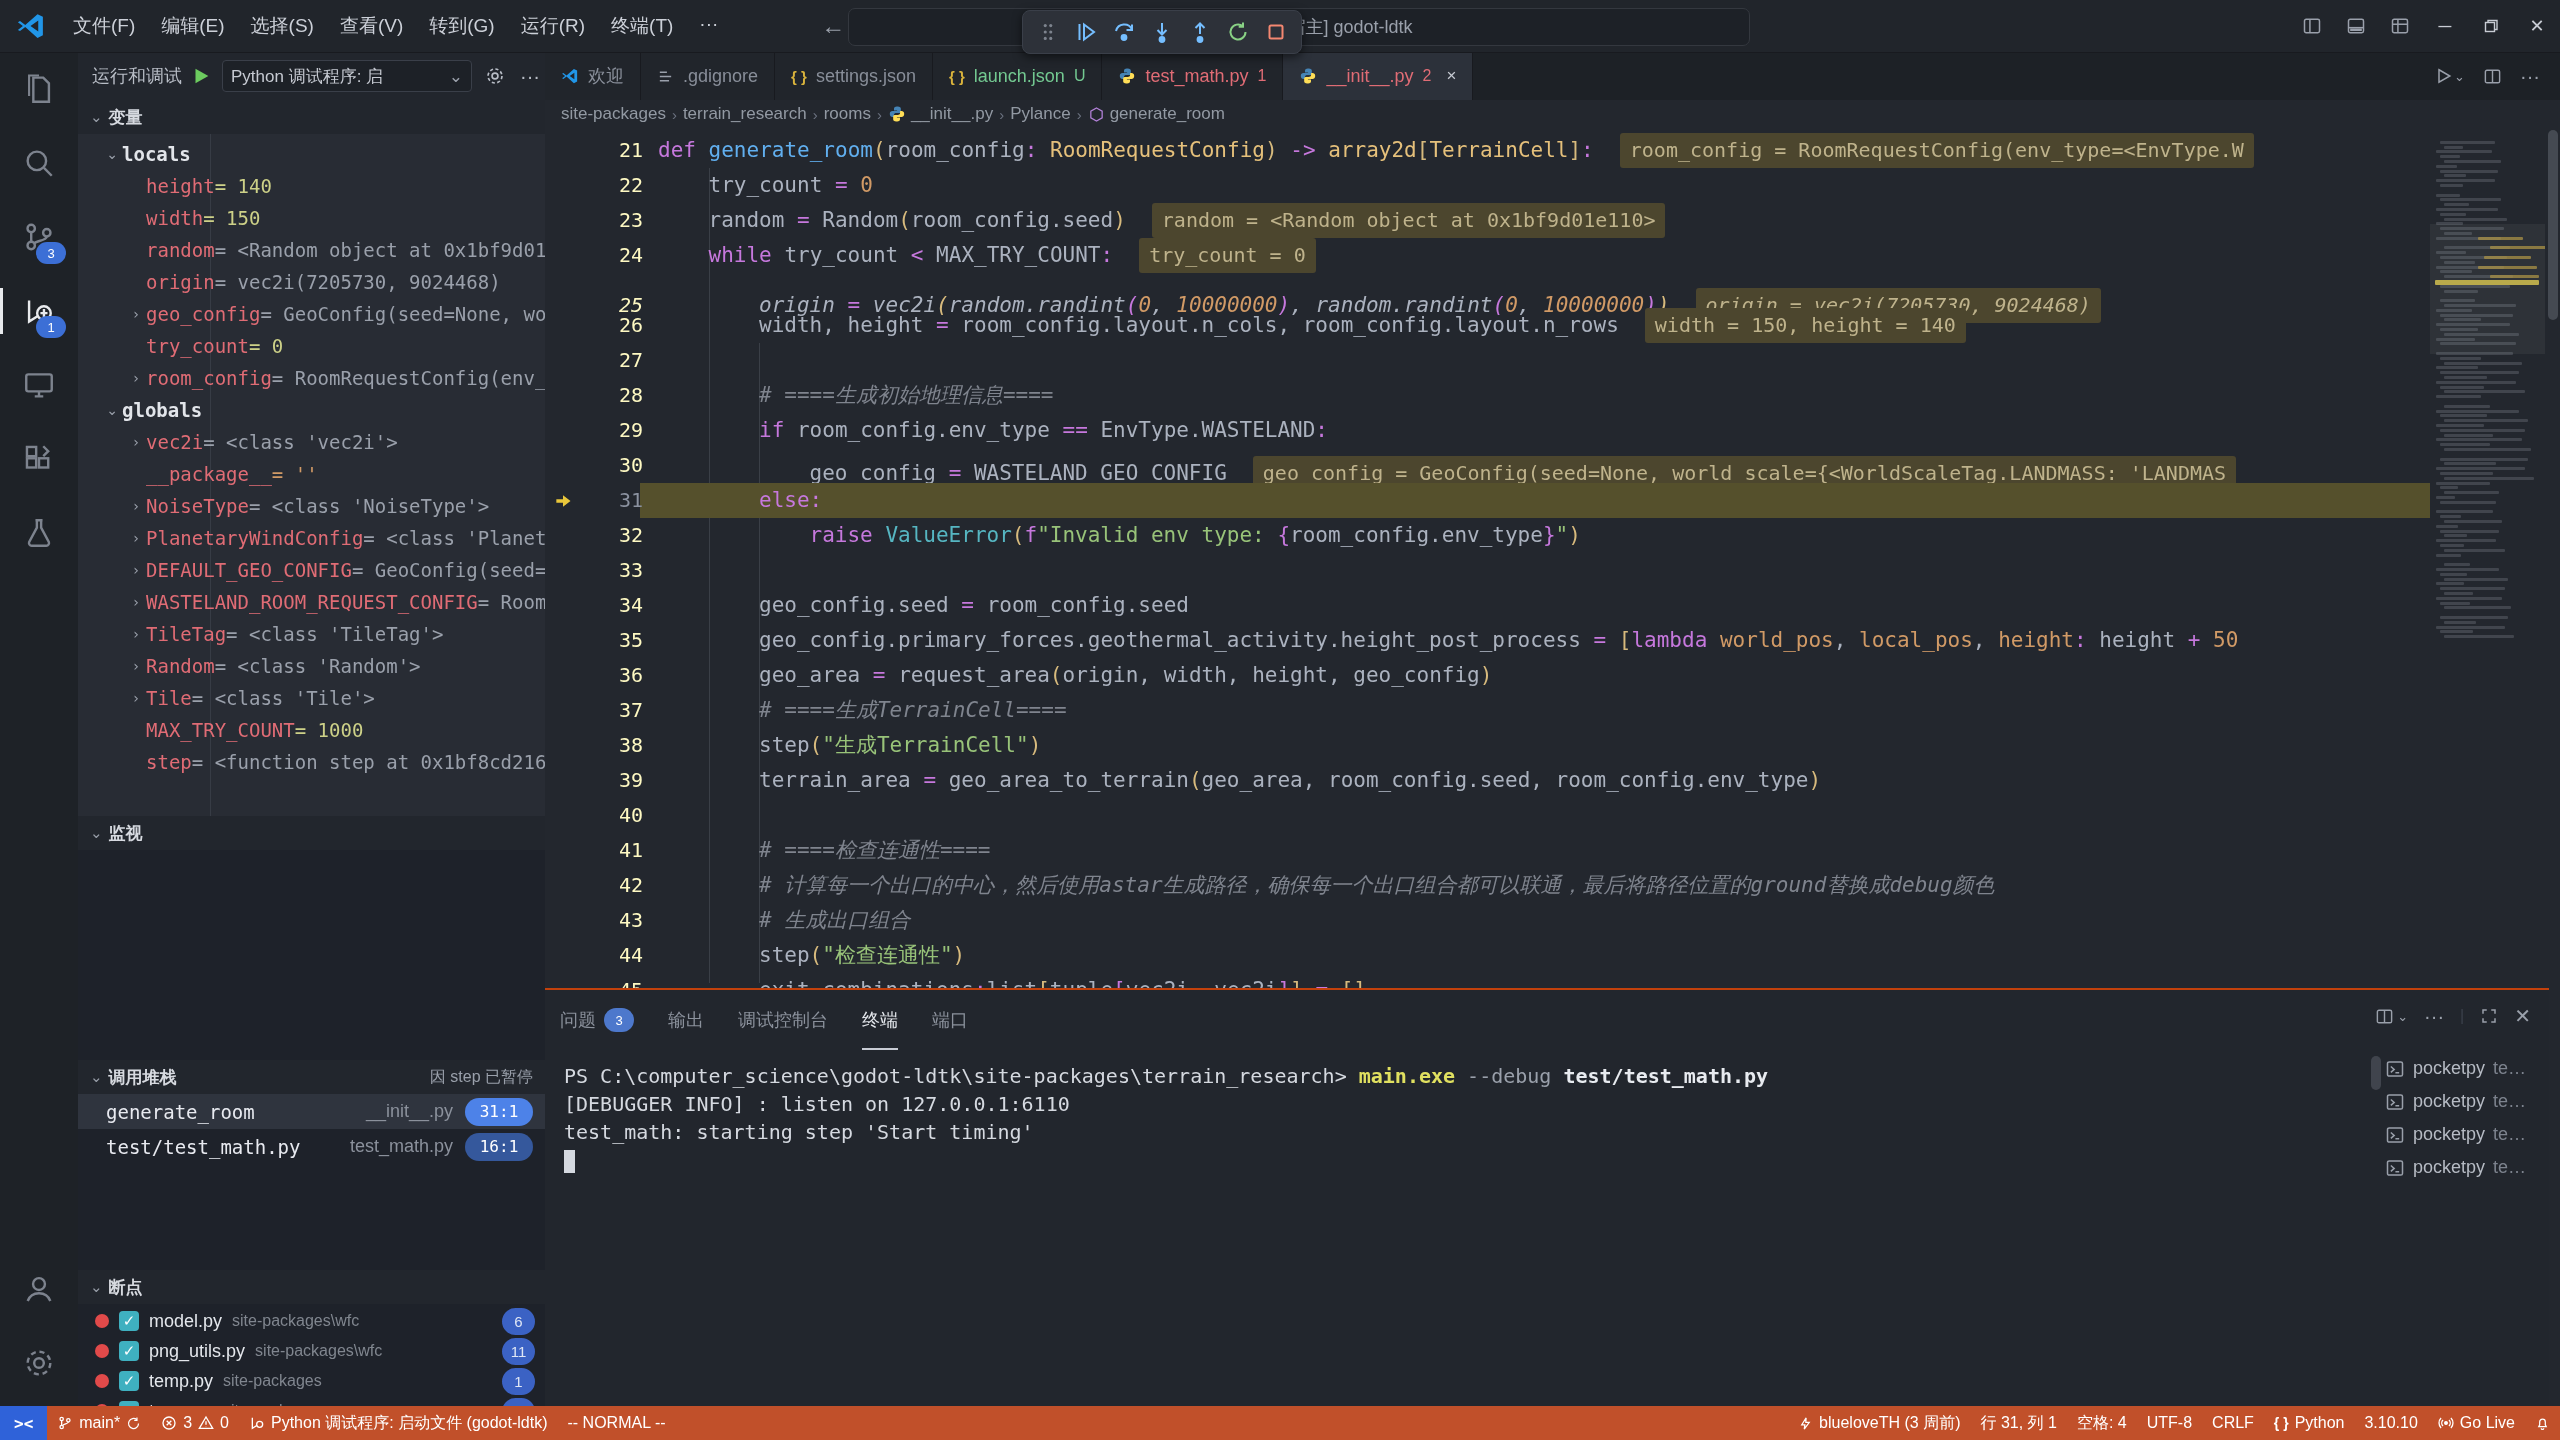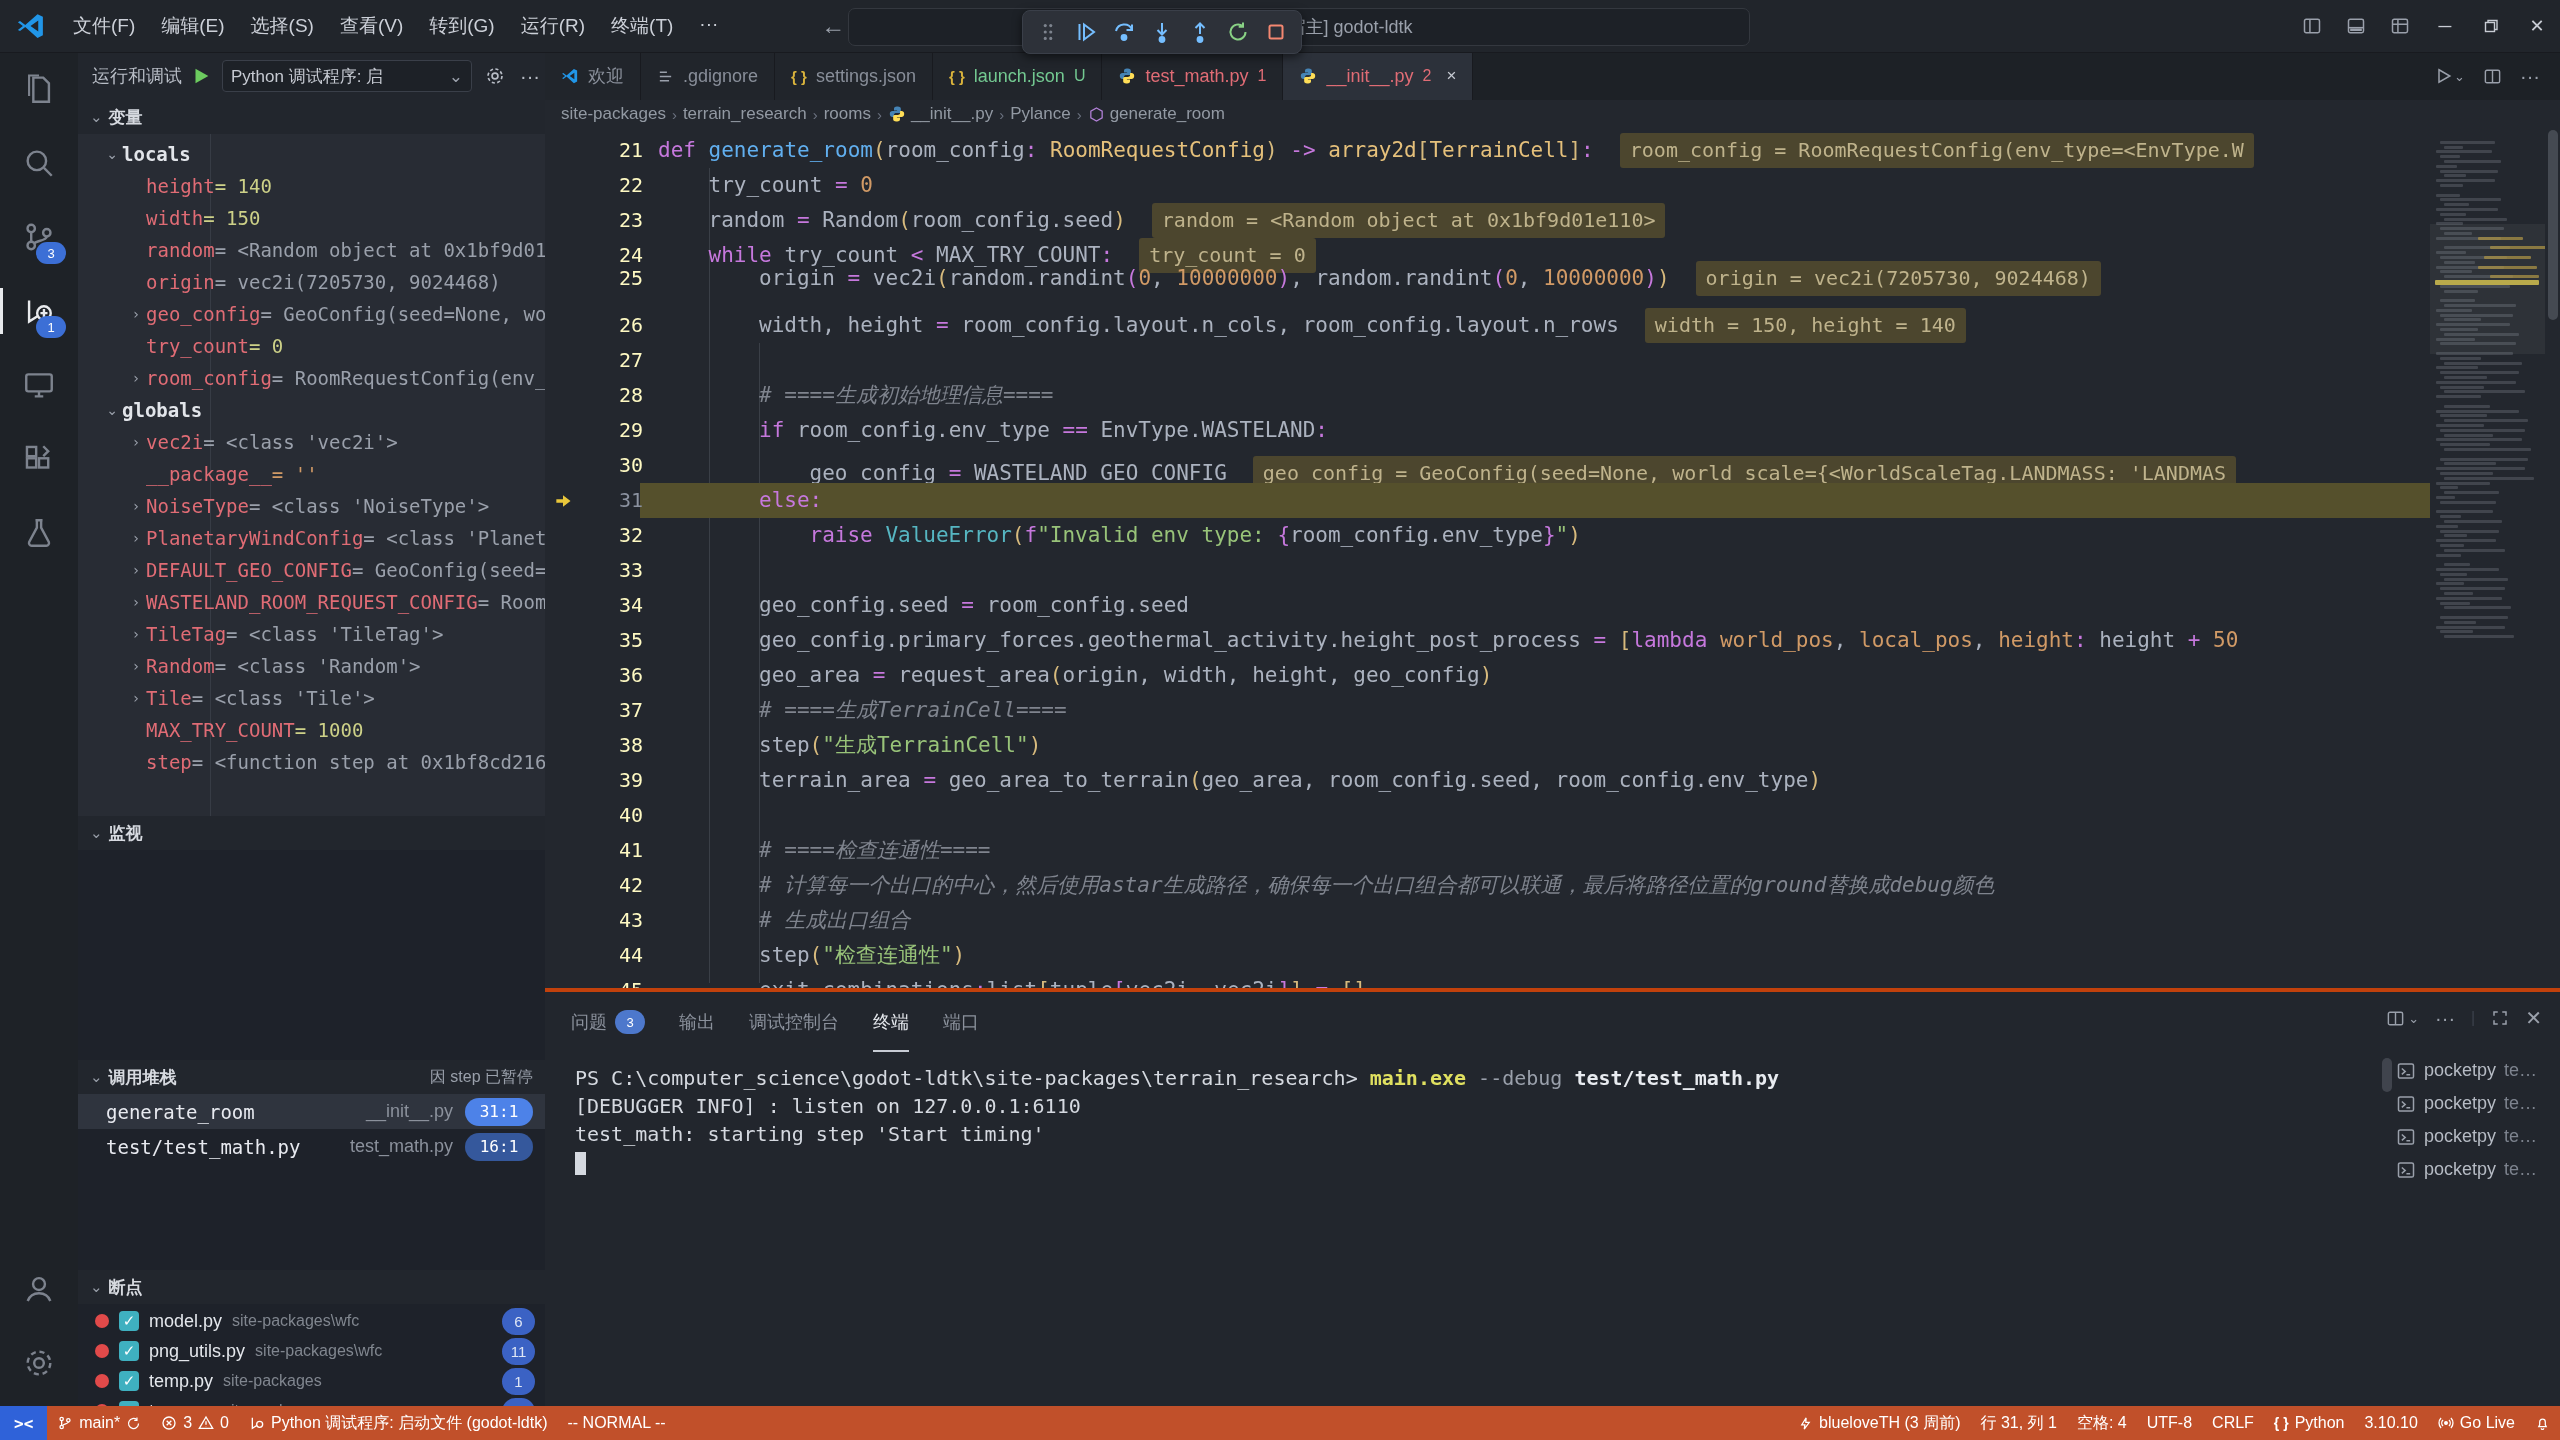--- a/index.html
+++ b/index.html
@@ -76,21 +76,21 @@
   .c-kw{color:#c678dd}.c-fn{color:#61afef}.c-cls{color:#e5c07b}.c-teal{color:#56b6c2}
   .c-str{color:#98c379}.c-num{color:#d19a66}.c-com{color:#7f848e;font-style:italic}
   .c-fg{color:#abb2bf}.c-p1{color:#d7ba7d}.c-p2{color:#c678dd}.c-prm{color:#d19a66}
   .hint{display:inline-block;background:#4c462e;color:#bfb38c;border-radius:3px;padding:0 10px;margin-left:26px;font-size:20px;}
   .guide{position:absolute;width:1px;background:#3a3f47;}
   
   #minimap{position:absolute;left:2430px;top:128px;width:115px;height:860px;background:#23272e;overflow:hidden;z-index:12;}
   #scrollbar-v{position:absolute;left:2546px;top:128px;width:14px;height:860px;z-index:13;}
   #scroll-thumb{position:absolute;left:2px;top:2px;width:10px;height:190px;background:rgba(171,178,191,.25);border-radius:5px;}
   
-  #panel{position:absolute;left:545px;top:988px;width:2015px;height:418px;background:#22262d;border-top:4px solid #c2410c;z-index:15;}
+  #panel{position:absolute;left:534px;top:988px;width:2015px;height:418px;background:#22262d;border-top:2px solid #c2410c;z-index:15;}
   #panel-tabs{position:absolute;left:26px;top:0;height:60px;display:flex;align-items:center;gap:34px;font-size:18px;color:#8b919c;}
   .ptab{display:flex;align-items:center;gap:8px;height:60px;}
   .ptab.active{color:#e4e7ec;box-shadow:inset 0 -2px 0 #c8ccd4;}
   .pbadge{min-width:24px;height:24px;border-radius:12px;background:#4d78cc;color:#fff;font-size:13px;display:flex;align-items:center;justify-content:center;padding:0 3px;}
   #panel-actions{position:absolute;right:18px;top:14px;display:flex;align-items:center;gap:16px;color:#9aa0ab;}
   #terminal{position:absolute;left:30px;top:72px;width:1810px;height:330px;font-size:20px;line-height:28px;color:#d5d9e0;font-family:"DejaVu Sans Mono",monospace;white-space:pre;}
   .t-yellow{color:#e0e060;font-weight:bold;}
   .t-dim{color:#9aa0ab;}
   .t-bold{font-weight:bold;color:#e8ebf0;}
   .cursor-block{display:inline-block;width:11px;height:23px;background:#d5d9e0;vertical-align:middle;}
@@ -582,21 +582,21 @@
         <span class="code-content" style="left: 163.52px;"><span class="tok c-fg">try_count </span><span class="tok c-kw">= </span><span class="tok c-num">0</span></span>
       </div>
       <div class="code-line" style="top: 75px;">
         <span class="ln-num">23</span>
         <span class="code-content" style="left: 163.52px;"><span class="tok c-fg">random </span><span class="tok c-kw">= </span><span class="tok c-fg">Random</span><span class="tok c-p1">(</span><span class="tok c-fg">room_config.seed</span><span class="tok c-p1">)</span><span class="hint mono">random = &lt;Random object at 0x1bf9d01e110&gt;</span></span>
       </div>
       <div class="code-line" style="top: 110px;">
         <span class="ln-num">24</span>
         <span class="code-content" style="left: 163.52px;"><span class="tok c-kw">while </span><span class="tok c-fg">try_count </span><span class="tok c-kw">&lt; </span><span class="tok c-fg">MAX_TRY_COUNT</span><span class="tok c-kw">:</span><span class="hint mono">try_count = 0</span></span>
       </div>
-      <div class="code-line" style="top: 133px;">
+      <div class="code-line" style="top: 160px; font-style: italic;">
         <span class="ln-num">25</span>
         <span class="code-content" style="left: 214.04px;"><span class="tok c-fg">origin </span><span class="tok c-kw">= </span><span class="tok c-fg">vec2i</span><span class="tok c-p1">(</span><span class="tok c-fg">random.randint</span><span class="tok c-p2">(</span><span class="tok c-num">0</span><span class="tok c-fg">, </span><span class="tok c-num">10000000</span><span class="tok c-p2">)</span><span class="tok c-fg">, </span><span class="tok c-fg">random.randint</span><span class="tok c-p2">(</span><span class="tok c-num">0</span><span class="tok c-fg">, </span><span class="tok c-num">10000000</span><span class="tok c-p2">)</span><span class="tok c-p1">)</span><span class="hint mono">origin = vec2i(7205730, 9024468)</span></span>
       </div>
       <div class="code-line" style="top: 180px;">
         <span class="ln-num">26</span>
         <span class="code-content" style="left: 214.04px;"><span class="tok c-fg">width, height </span><span class="tok c-kw">= </span><span class="tok c-fg">room_config.layout.n_cols, room_config.layout.n_rows</span><span class="hint mono">width = 150, height = 140</span></span>
       </div>
       <div class="code-line" style="top: 215px;">
         <span class="ln-num">27</span>
         <span class="code-content" style="left: 113px;"></span>

